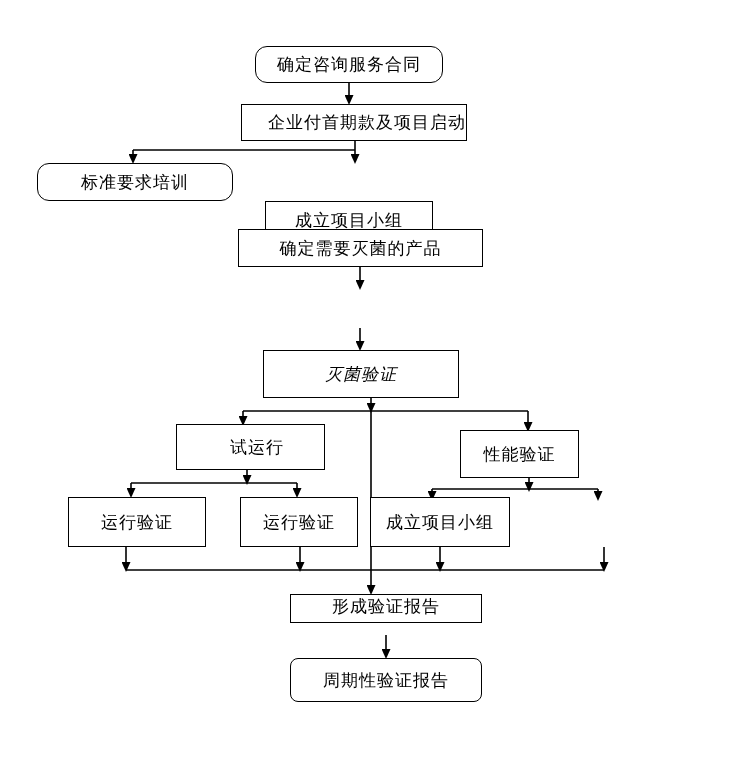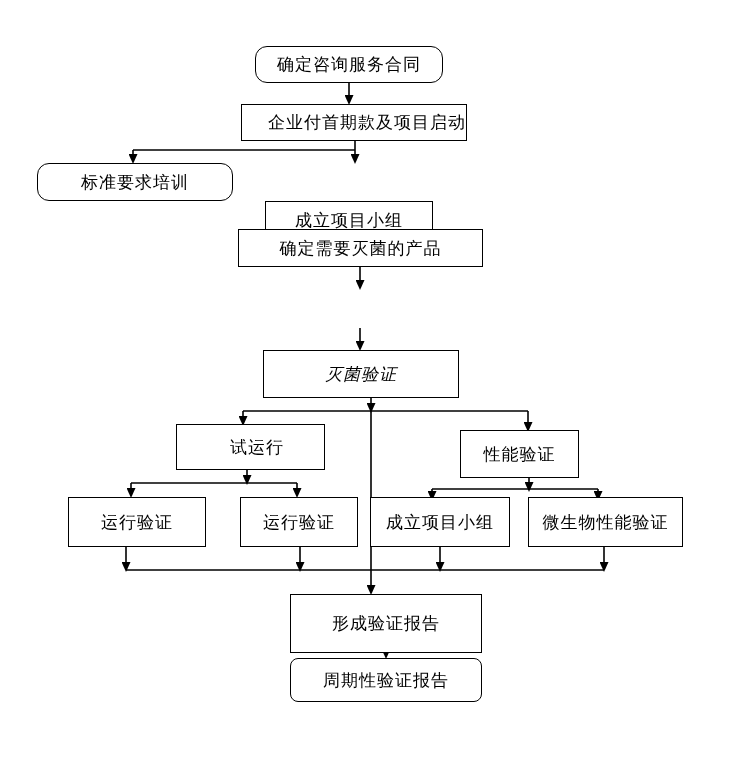--- a/index.html
+++ b/index.html
@@ -101,23 +101,20 @@
   </div>
   <div class="node" style="left: 68px; top: 497px; width: 138px; height: 50px;">
     <span>运行验证</span>
   </div>
   <div class="node" style="left: 240px; top: 497px; width: 118px; height: 50px;">
     <span>运行验证</span>
   </div>
   <div class="node" style="left: 370px; top: 497px; width: 140px; height: 50px;">
     <span>成立项目小组</span>
   </div>
-  <div class="node" style="left: 528px; top: 497px; width: 155px; height: 50px;">
-    <span>微生物性能验证</span>
-  </div>
-  <div class="node" style="left: 290px; top: 594px; width: 192px; height: 59px;">
+  <div class="node" style="left: 290px; top: 594px; width: 192px; height: 29px; font-family: Liberation Mono, monospace;">
     <span>形成验证报告</span>
   </div>
   <div class="node" style="left: 290px; top: 658px; width: 192px; height: 44px; border-radius: 8px;">
     <span>周期性验证报告</span>
   </div>
 
 </div>
 
 </body></html>

